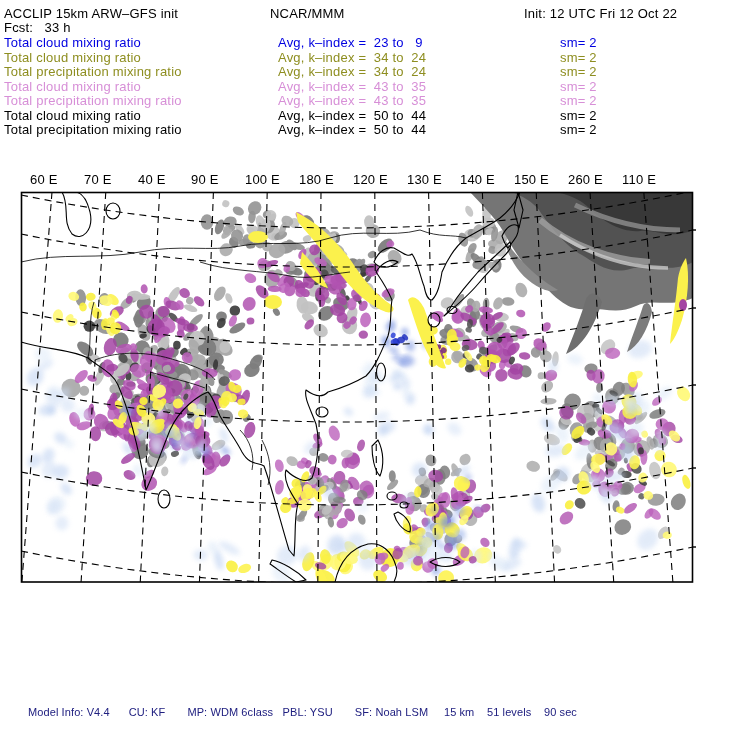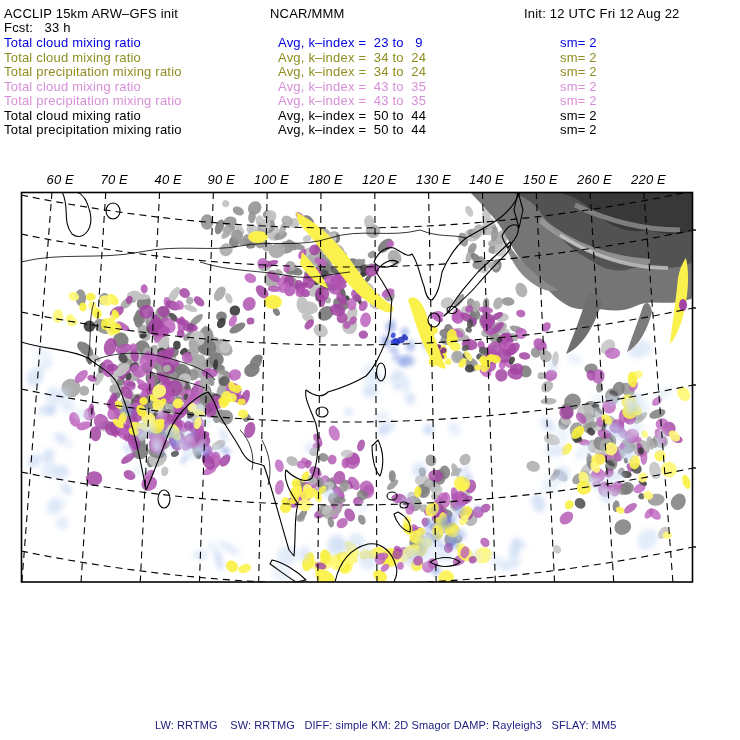--- a/index.html
+++ b/index.html
@@ -1,32 +1,32 @@
 <!DOCTYPE html>
 <html><head>
 <meta charset="utf-8">
 <style>
   html,body{margin:0;padding:0;background:#ffffff;}
   .page{position:relative;width:696px;height:740px;background:#fff;overflow:hidden;
         font-family:"Liberation Sans", sans-serif;}
   .t{position:absolute;white-space:pre;font-size:13px;line-height:14px;color:#000;letter-spacing:.2px;}
   .axis{font-size:12.5px;}
-  .lonlab{position:absolute;top:0;width:44px;text-align:right;font-style:italic;}
+  .lonlab{position:absolute;top:0;width:44px;text-align:left;}
   .latlab{position:absolute;left:0;width:44px;}
   .footer{font-size:11px;letter-spacing:.1px;}
   svg{position:absolute;left:0;top:0;}
 </style>
 </head>
 <body>
 
 <div class="page">
 
   <div class="t" style="left:4px;top:7px">ACCLIP 15km ARW–GFS init</div>
   <div class="t" style="left:270px;top:7px">NCAR/MMM</div>
-  <div class="t" style="left:524px;top:7px">Init: 12 UTC Fri 12 Aug 22</div>
+  <div class="t" style="left:524px;top:7px">Init: 12 UTC Fri 12 Oct 22</div>
 
   <div class="t" style="left:4px;top:21px">Fcst:   33 h</div>
 
   <div class="t" style="left: 4px; top: 36px; color: rgb(0, 0, 224);">Total cloud mixing ratio</div>
   <div class="t" style="left: 278px; top: 36px; color: rgb(0, 0, 224);">Avg, k–index =  23 to   9</div>
   <div class="t" style="left: 560px; top: 36px; color: rgb(0, 0, 224);">sm= 2</div>
 
   <div class="t" style="left: 4px; top: 50.5px; color: rgb(142, 142, 32);">Total cloud mixing ratio</div>
   <div class="t" style="left: 278px; top: 50.5px; color: rgb(142, 142, 32);">Avg, k–index =  34 to  24</div>
   <div class="t" style="left: 560px; top: 50.5px; color: rgb(142, 142, 32);">sm= 2</div>
@@ -1410,18 +1410,18 @@
     <span class="t lonlab" style="left:84px">70 E</span>
     <span class="t lonlab" style="left:138px">40 E</span>
     <span class="t lonlab" style="left:191px">90 E</span>
     <span class="t lonlab" style="left:245px">100 E</span>
     <span class="t lonlab" style="left:299px">180 E</span>
     <span class="t lonlab" style="left:353px">120 E</span>
     <span class="t lonlab" style="left:407px">130 E</span>
     <span class="t lonlab" style="left:460px">140 E</span>
     <span class="t lonlab" style="left:514px">150 E</span>
     <span class="t lonlab" style="left:568px">260 E</span>
-    <span class="t lonlab" style="left:622px">220 E</span>
+    <span class="t lonlab" style="left:622px">110 E</span>
   </div>
 
 
-  <div class="t footer" style="left: 155px; top: 718px; color: rgb(32, 32, 128);">LW: RRTMG    SW: RRTMG   DIFF: simple KM: 2D Smagor DAMP: Rayleigh3   SFLAY: MM5</div>
+  <div class="t footer" style="left: 28px; top: 705px; color: rgb(32, 32, 128);">Model Info: V4.4      CU: KF       MP: WDM 6class   PBL: YSU       SF: Noah LSM     15 km    51 levels    90 sec</div>
 </div>
 
 </body></html>

